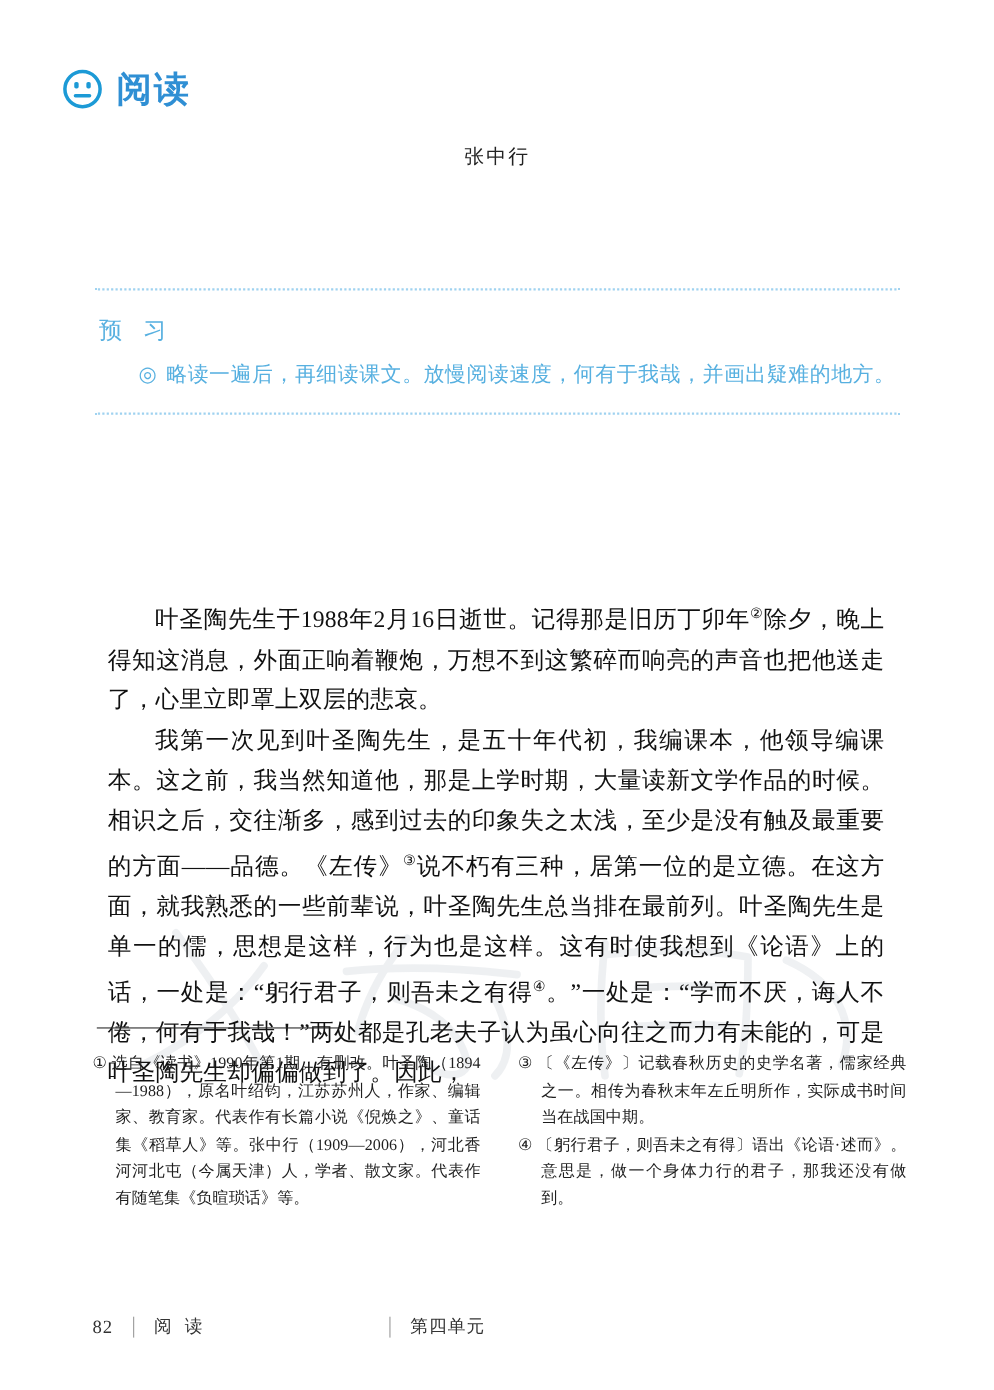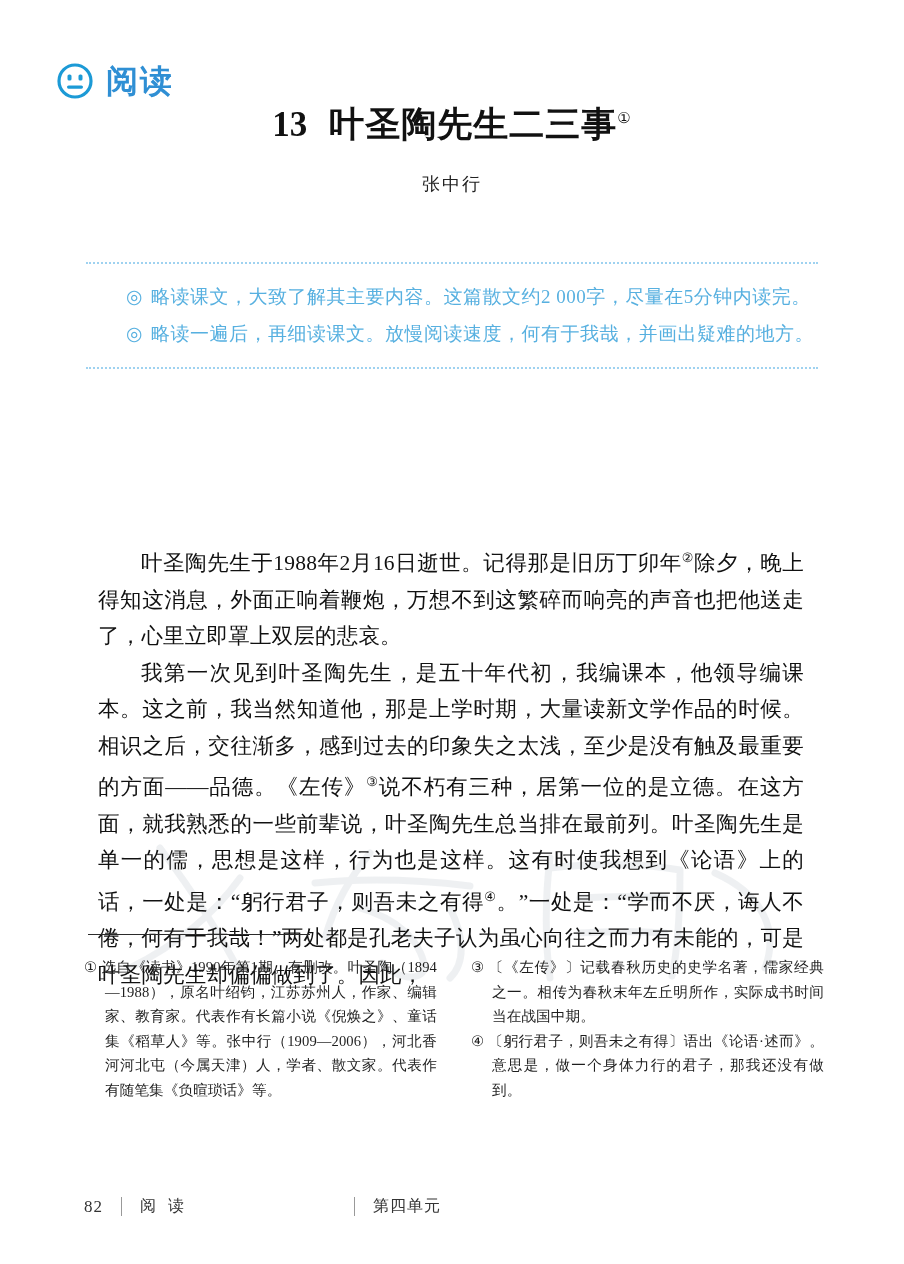--- a/index.html
+++ b/index.html
@@ -245,28 +245,25 @@
         <circle cx="19" cy="19" r="16" fill="none" stroke="#1c9ad6" stroke-width="3.2"></circle>
         <rect x="11.5" y="12.5" width="4" height="6" rx="1.6" fill="#1c9ad6"></rect>
         <rect x="22.5" y="12.5" width="4" height="6" rx="1.6" fill="#1c9ad6"></rect>
         <rect x="11" y="23.5" width="16" height="3.2" rx="1.6" fill="#1c9ad6"></rect>
       </svg>
     </span>
     <span class="badge-label">阅读</span>
   </div>
 
   <div class="title-block">
-    <div class="lesson-title">
-      <span class="num">13</span><span>叶圣陶先生二三事</span><span class="note-sup">①</span>
-    </div>
     <div class="author">张中行</div>
   </div>
 
   <div class="preview-box">
-    <p class="preview-item"><span class="bullet">◎</span><span>略读课文，大致了解其主要内容。这篇散文约2 000字，尽量在5分钟内读完。</span></p>
+    <div class="preview-title">预 习</div>
     <p class="preview-item"><span class="bullet">◎</span><span>略读一遍后，再细读课文。放慢阅读速度，何有于我哉，并画出疑难的地方。</span></p>
   </div>
 
   <div class="body-text">
     <p><span>叶圣陶先生于1988年2月16日逝世。记得那是旧历丁卯年</span><span class="note-sup">②</span><span>除夕，晚上得知这消息，外面正响着鞭炮，万想不到这繁碎而响亮的声音也把他送走了，心里立即罩上双层的悲哀。</span></p>
     <p><span>我第一次见到叶圣陶先生，是五十年代初，我编课本，他领导编课本。这之前，我当然知道他，那是上学时期，大量读新文学作品的时候。相识之后，交往渐多，感到过去的印象失之太浅，至少是没有触及最重要的方面——品德。《左传》</span><span class="note-sup">③</span><span>说不朽有三种，居第一位的是立德。在这方面，就我熟悉的一些前辈说，叶圣陶先生总当排在最前列。叶圣陶先生是单一的儒，思想是这样，行为也是这样。这有时使我想到《论语》上的话，一处是：“躬行君子，则吾未之有得</span><span class="note-sup">④</span><span>。”一处是：“学而不厌，诲人不倦，何有于我哉！”两处都是孔老夫子认为虽心向往之而力有未能的，可是叶圣陶先生却偏偏做到了。因此，</span></p>
   </div>
 
   <div class="footnote-rule"></div>
 

